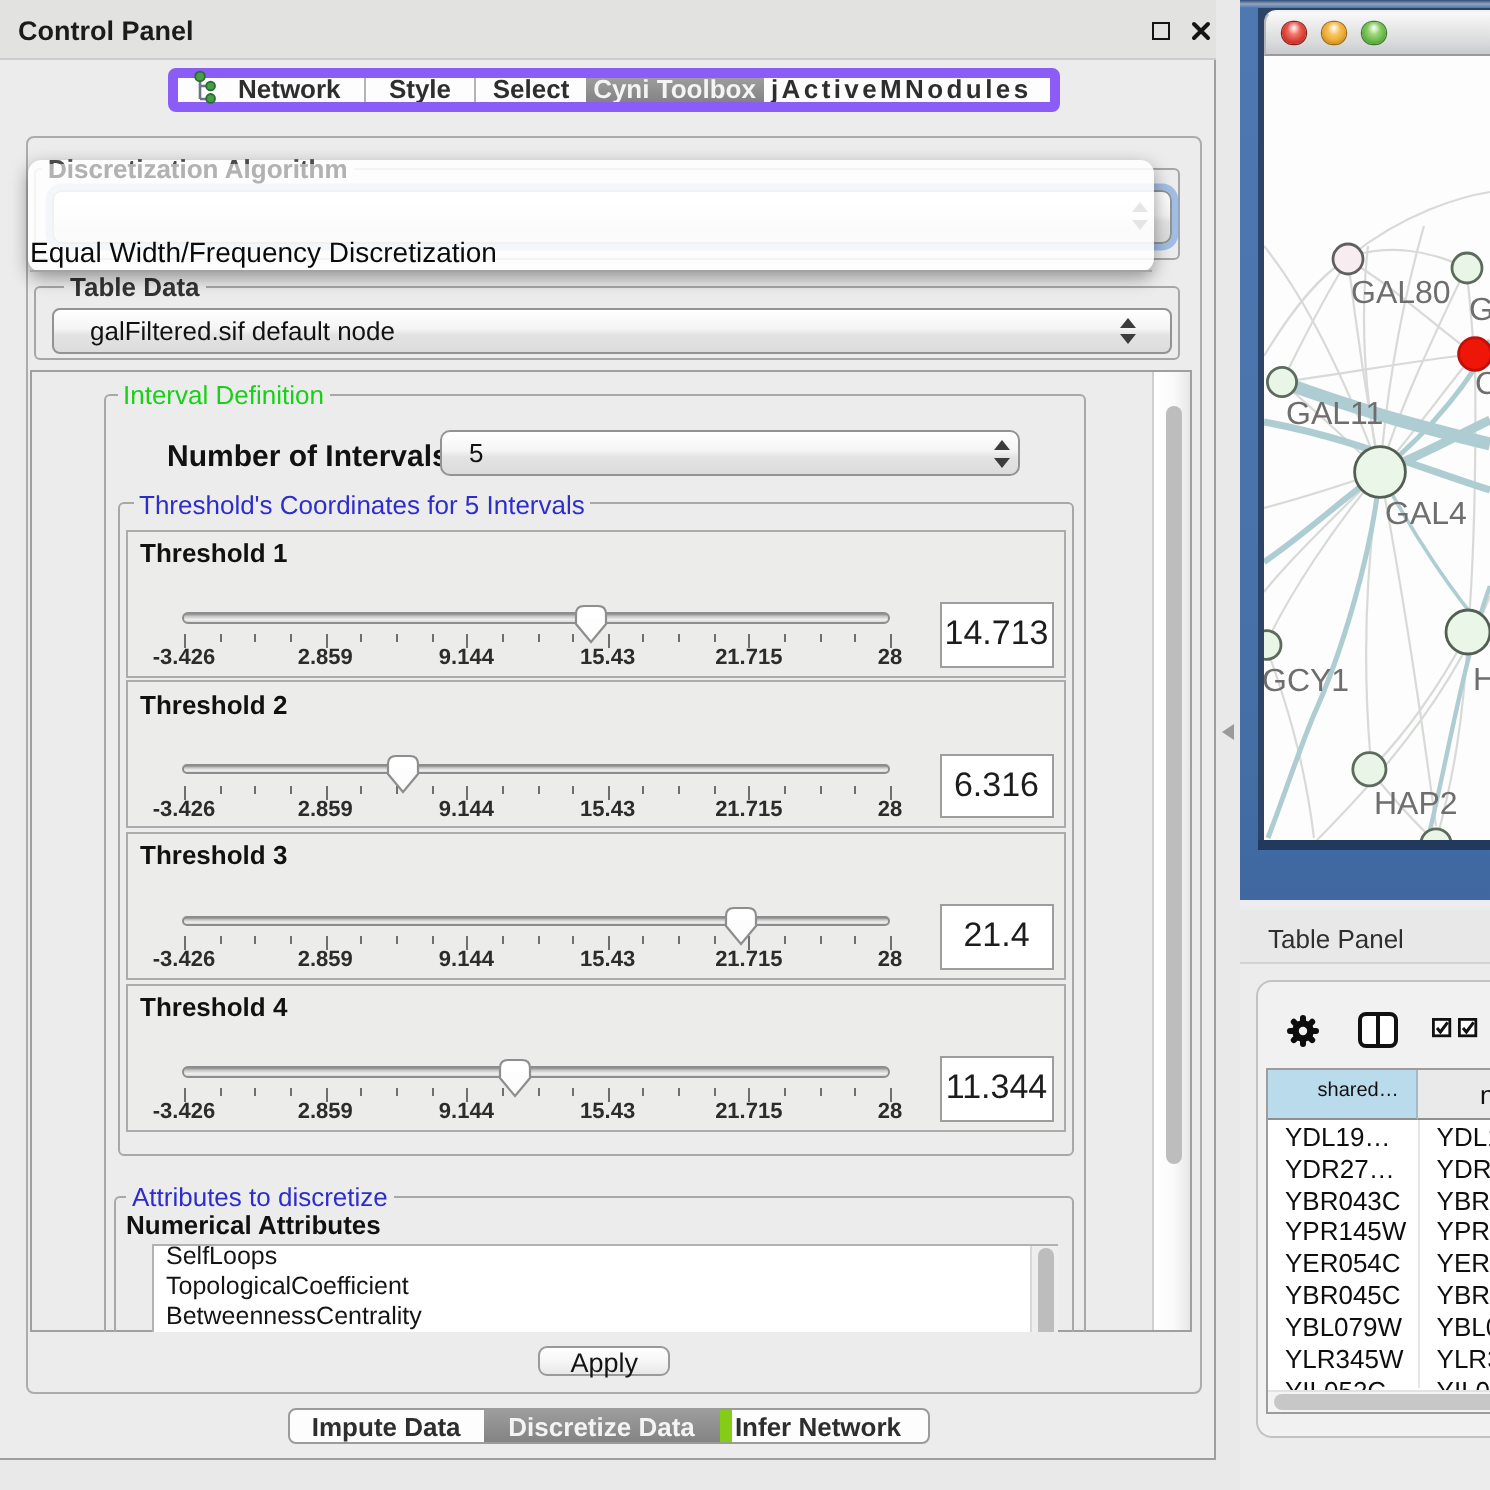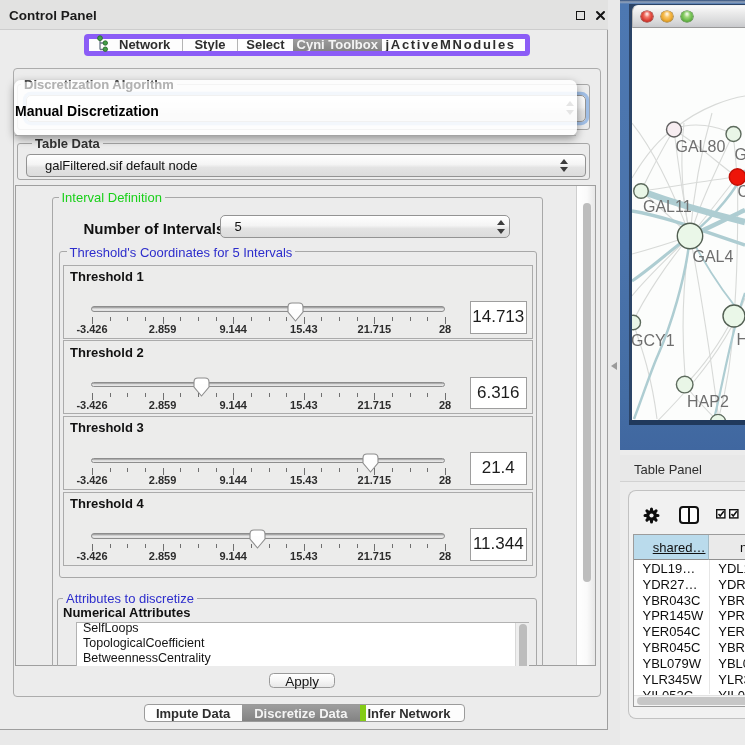--- a/index.html
+++ b/index.html
@@ -125,21 +125,21 @@
     </svg>
 <svg class="abs" style="left:729.3px;top:509.3px;" width="10" height="10" viewBox="0 0 10 10">
       <rect x="0.7" y="0.7" width="8.2" height="8.2" fill="#fff" stroke="#111" stroke-width="1.4"></rect>
       <path d="M2.5,5 L4.2,7 L7.8,2.2" fill="none" stroke="#111" stroke-width="1.5"></path>
     </svg>
 
 <div class="abs" style="left:632.6px;top:534.4px;width:112.4px;height:172.6px;background:#fff;
  border:1px solid #9c9c9c;border-right:none;overflow:hidden;">
  <div class="abs" style="left:0;top:0;width:75.4px;height:24.8px;background:#badbec;border-right:1px solid #a3bbc6;border-bottom:1px solid #8f8f8f;"></div>
  <div class="abs" style="left:75.4px;top:0;width:40px;height:24.8px;background:#eaeaea;border-bottom:1px solid #8f8f8f;"></div>
- <div class="abs" style="left:8px;top:5px;width:75px;text-align:center;font-size:13px;color:#111;text-decoration:underline;">shared…</div>
+ <div class="abs" style="left:8px;top:5px;width:75px;text-align:center;font-size:10px;color:#111;">shared…</div>
  <div class="abs" style="left:106.4px;top:5px;font-size:13px;color:#111;">name</div>
  <div class="abs" style="left:75.4px;top:25px;width:1px;height:134px;background:#e6e6e6;"></div>
 
 <div class="row2" style="left:8.9px;top:25.5px;">YDL19…</div>
 <div class="row2" style="left:84.7px;top:25.5px;">YDL194W</div>
 <div class="row2" style="left:8.9px;top:41.4px;">YDR27…</div>
 <div class="row2" style="left:84.7px;top:41.4px;">YDR277C</div>
 <div class="row2" style="left:8.9px;top:57.2px;">YBR043C</div>
 <div class="row2" style="left:84.7px;top:57.2px;">YBR043C</div>
 <div class="row2" style="left:8.9px;top:73.0px;">YPR145W</div>
@@ -203,21 +203,21 @@
 <div class="abs combo" style="left:26px;top:154px;width:560px;height:23px;border-radius:4px;
  font-size:13px;color:#111;line-height:21px;padding-left:18px;">galFiltered.sif default node</div>
 <div class="arr arrup" style="left:560px;top:158.5px;"></div>
 <div class="arr arrdn" style="left:560px;top:166.5px;"></div>
 
 <div class="abs" style="left:14px;top:80px;width:563px;height:56px;border-radius:7px;
  background:rgba(255,255,255,0.87);box-shadow:0 3px 9px rgba(0,0,0,0.38);"></div>
 <div class="abs" style="left:15px;top:135.2px;width:561px;height:1px;background:#a3a3a3;"></div>
 <div class="abs bold" style="left:24px;top:77.5px;font-size:13px;line-height:13px;color:#b2b2b2;">Discretization Algorithm</div>
 <div class="abs bold" style="left:24px;top:77.5px;font-size:13px;line-height:13px;color:#4a4a4a;height:4.2px;overflow:hidden;">Discretization Algorithm</div>
-<div class="abs bold" style="left:15px;top:103px;font-size:14px;color:#000;">Manual Discretization</div>
+<div class="abs" style="left:15px;top:117.5px;font-size:14px;color:#0a0a0a;">Equal Width/Frequency Discretization</div>
 
 <div class="abs" style="left:15px;top:185px;width:580.5px;height:481px;border:1px solid #9f9f9f;background:#ececec;"></div>
 <div class="abs" style="left:575.5px;top:186px;width:19.5px;height:479px;border-left:1px solid #cfcfcf;
  background:linear-gradient(90deg,#ffffff 0%,#fafafa 55%,#e7e7e7 100%);"></div>
 <div class="abs" style="left:582.8px;top:203px;width:8.5px;height:379px;background:#bdbdbd;border-radius:4.5px;"></div>
 
 <div class="abs" style="left:16px;top:186px;width:559px;height:480px;overflow:hidden;">
 <div class="abs" style="left:36px;top:11px;width:490.5px;height:500px;border:1px solid #a8a8a8;border-radius:3px;"></div>
 <div class="gtitle" style="left:42.5px;top:4.5px;color:#19d019;">Interval Definition</div>
 <div class="abs bold" style="left:67.5px;top:33.5px;font-size:15px;color:#111;">Number of Intervals</div>

